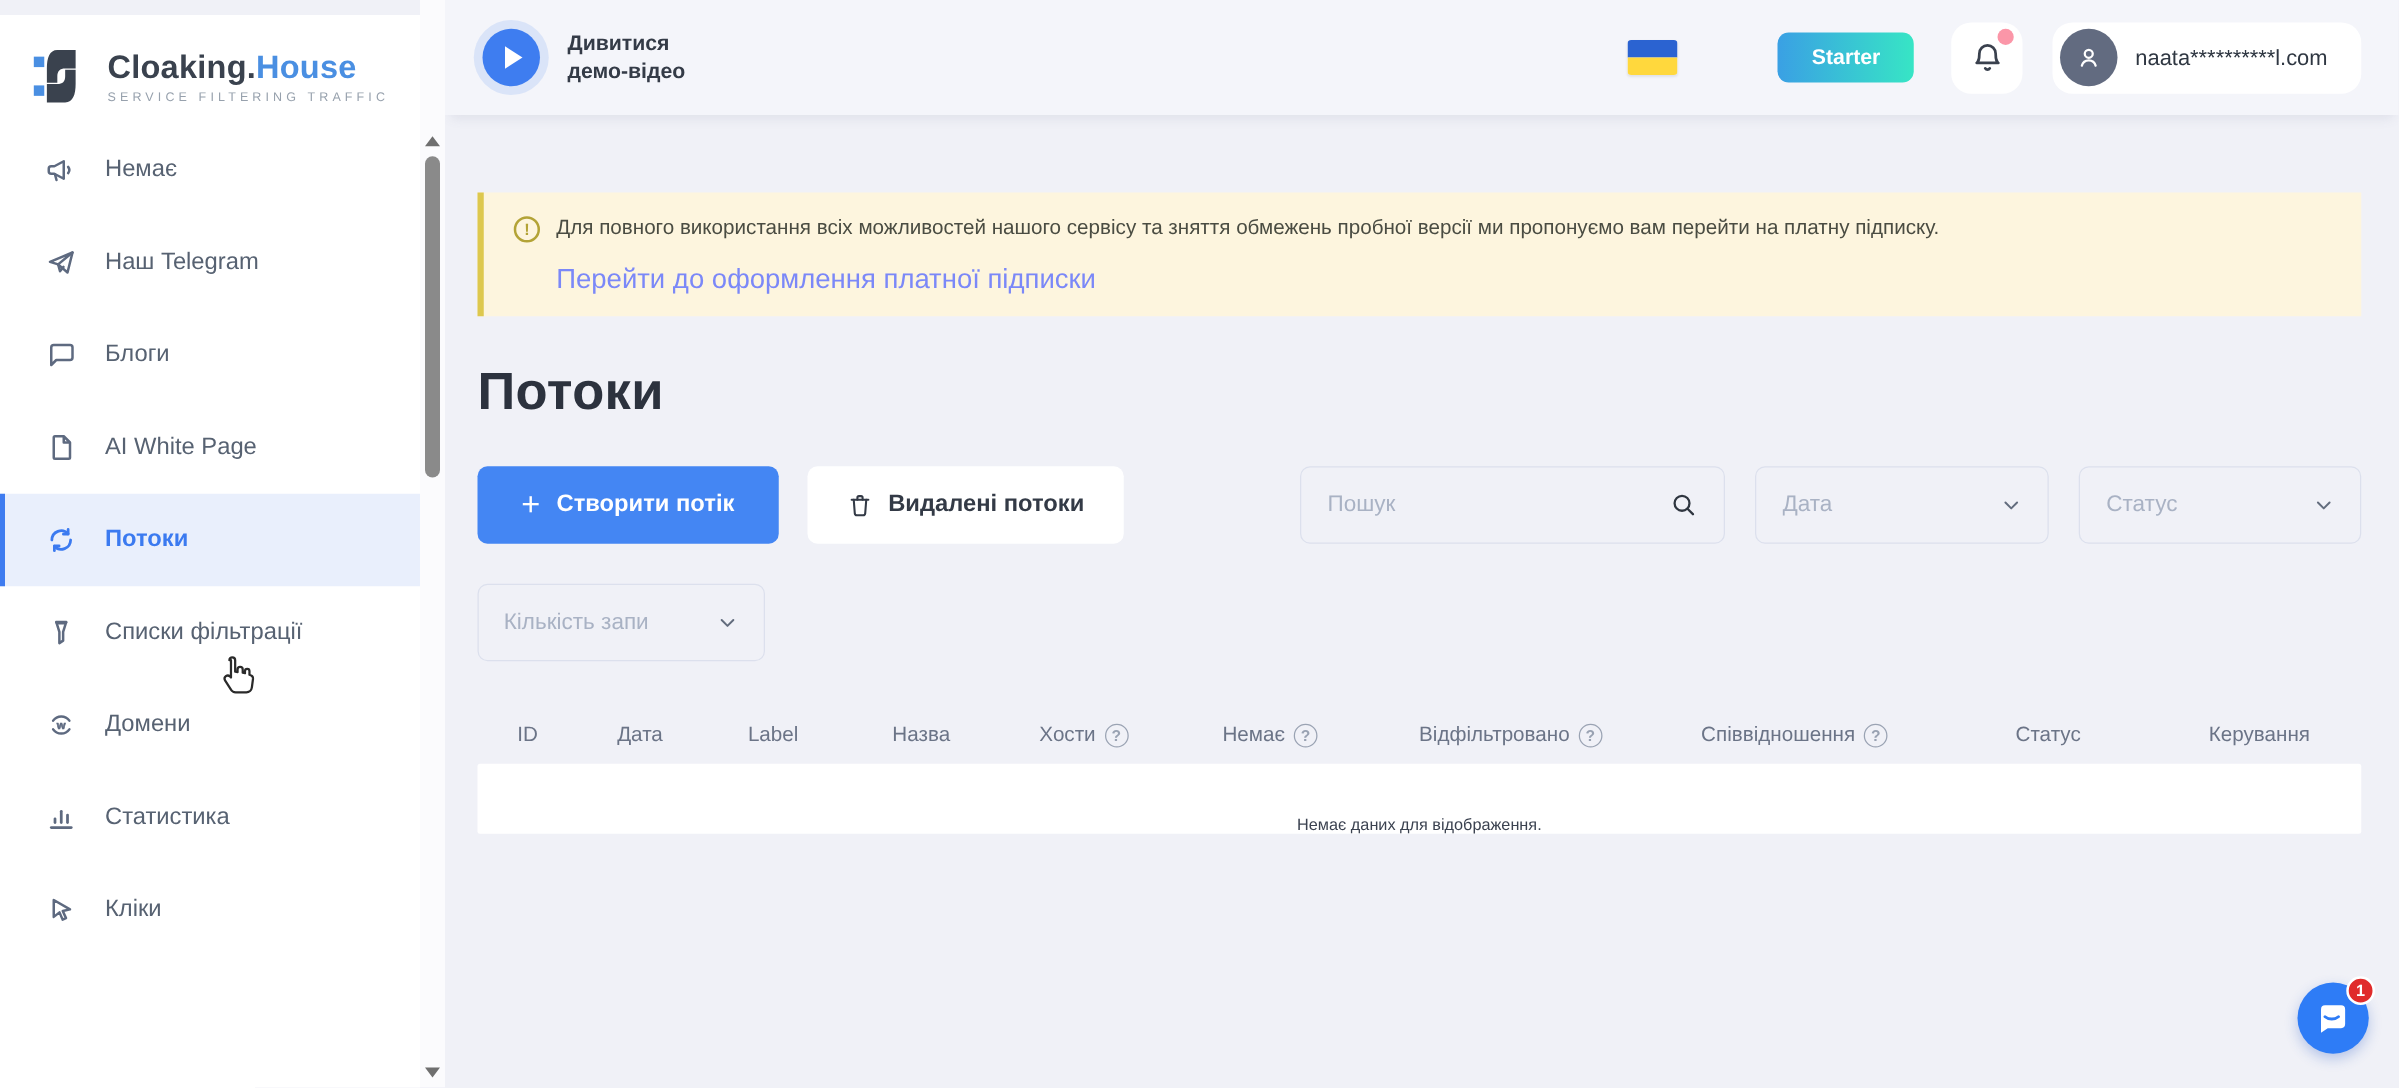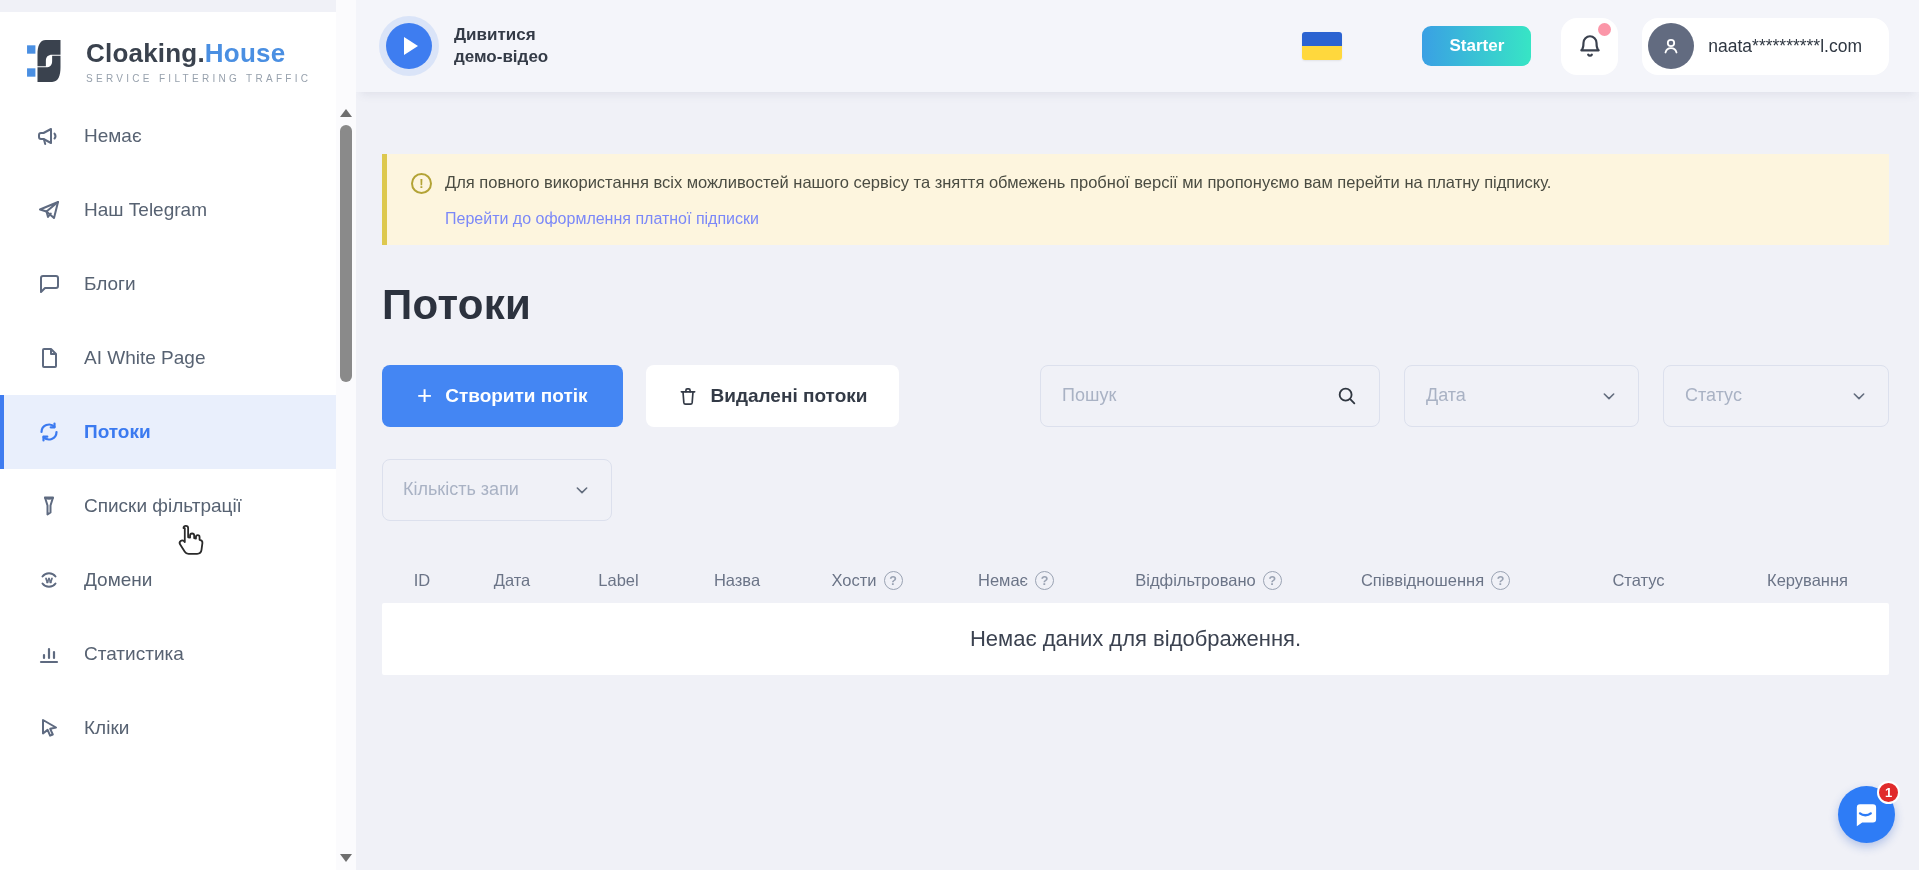--- a/index.html
+++ b/index.html
@@ -65,21 +65,21 @@
     margin-top:62px; background:#fdf5de; border-left:5px solid #ddc84e;
     padding:17px 24px 17px 24px;
   }
   .banner-row { display:flex; }
   .warn-icon {
     flex:0 0 21px; width:21px; height:21px; border-radius:50%; border:2px solid #b3a336;
     color:#b3a336; font-size:13px; font-weight:700; display:flex; align-items:center; justify-content:center;
     margin-right:13px; margin-top:2px;
   }
   .banner-text { font-size:16.5px; color:#4a4c42; line-height:1.45; max-width:1420px; }
-  .banner-link { display:inline-block; margin:15px 0 0 34px; color:#7b88f8; font-size:16px; cursor:pointer; text-decoration:none; }
+  .banner-link { display:inline-block; margin:15px 0 0 34px; color:#7b88f8; font-size:22px; cursor:pointer; text-decoration:none; }
   .page-title { margin-top:36px; font-size:42px; font-weight:800; color:#2c323e; letter-spacing:.3px; }
 
   .toolbar { margin-top:36px; display:flex; align-items:center; }
   .btn { height:62px; border:none; border-radius:8px; display:flex; align-items:center; gap:13px; font-size:19px; font-weight:600; cursor:pointer; font-family:inherit; }
   .btn-create { background:#4486f3; color:#fff; padding:0 35px; }
   .plus { font-size:26px; font-weight:400; line-height:0; margin-top:-2px; }
   .btn-deleted { background:#fff; color:#333a46; padding:0 32px; margin-left:23px; }
   .filters { margin-left:auto; display:flex; gap:24px; }
   .field { height:62px; border:1px solid #dce0ed; border-radius:8px; display:flex; align-items:center; padding:0 21px; background:transparent; }
   .search-box { width:340px; justify-content:space-between; }
@@ -95,21 +95,21 @@
   .table-head {
     margin-top:38px; display:grid; height:44px; align-items:center;
     grid-template-columns:80px 100px 113px 124px 136px 162px 223px 231px 175px 1fr;
     font-size:16.5px; color:#6b7487; font-weight:500;
   }
   .th { display:flex; align-items:center; justify-content:center; gap:7px; }
   .help {
     width:19px; height:19px; border-radius:50%; border:1.5px solid #9aa3b3; color:#99a2b2;
     font-size:12.5px; display:flex; align-items:center; justify-content:center; cursor:pointer; font-weight:600;
   }
-  .empty-row { height:72px; background:#fff; border-radius:2px; display:flex; align-items:center; justify-content:center; font-size:22px; color:#3b4250; }
+  .empty-row { height:56px; background:#fff; border-radius:2px; display:flex; align-items:flex-end; justify-content:center; font-size:13px; color:#3b4250; }
 
   
   .chat-fab { position:absolute; right:24px; bottom:27px; width:57px; height:57px; border-radius:50%; background:#2e7cf6; display:flex; align-items:center; justify-content:center; cursor:pointer; box-shadow:0 4px 10px rgba(40,90,200,.3); z-index:9; }
   .chat-badge { position:absolute; top:-5px; right:-5px; width:23px; height:23px; border-radius:50%; background:#e02b2b; border:2px solid #fff; color:#fff; font-size:13px; font-weight:700; display:flex; align-items:center; justify-content:center; }
 
   
   .hand-cursor { position:absolute; left:172px; top:524px; z-index:10; pointer-events:none; }
 </style>
 </head>
 <body>

